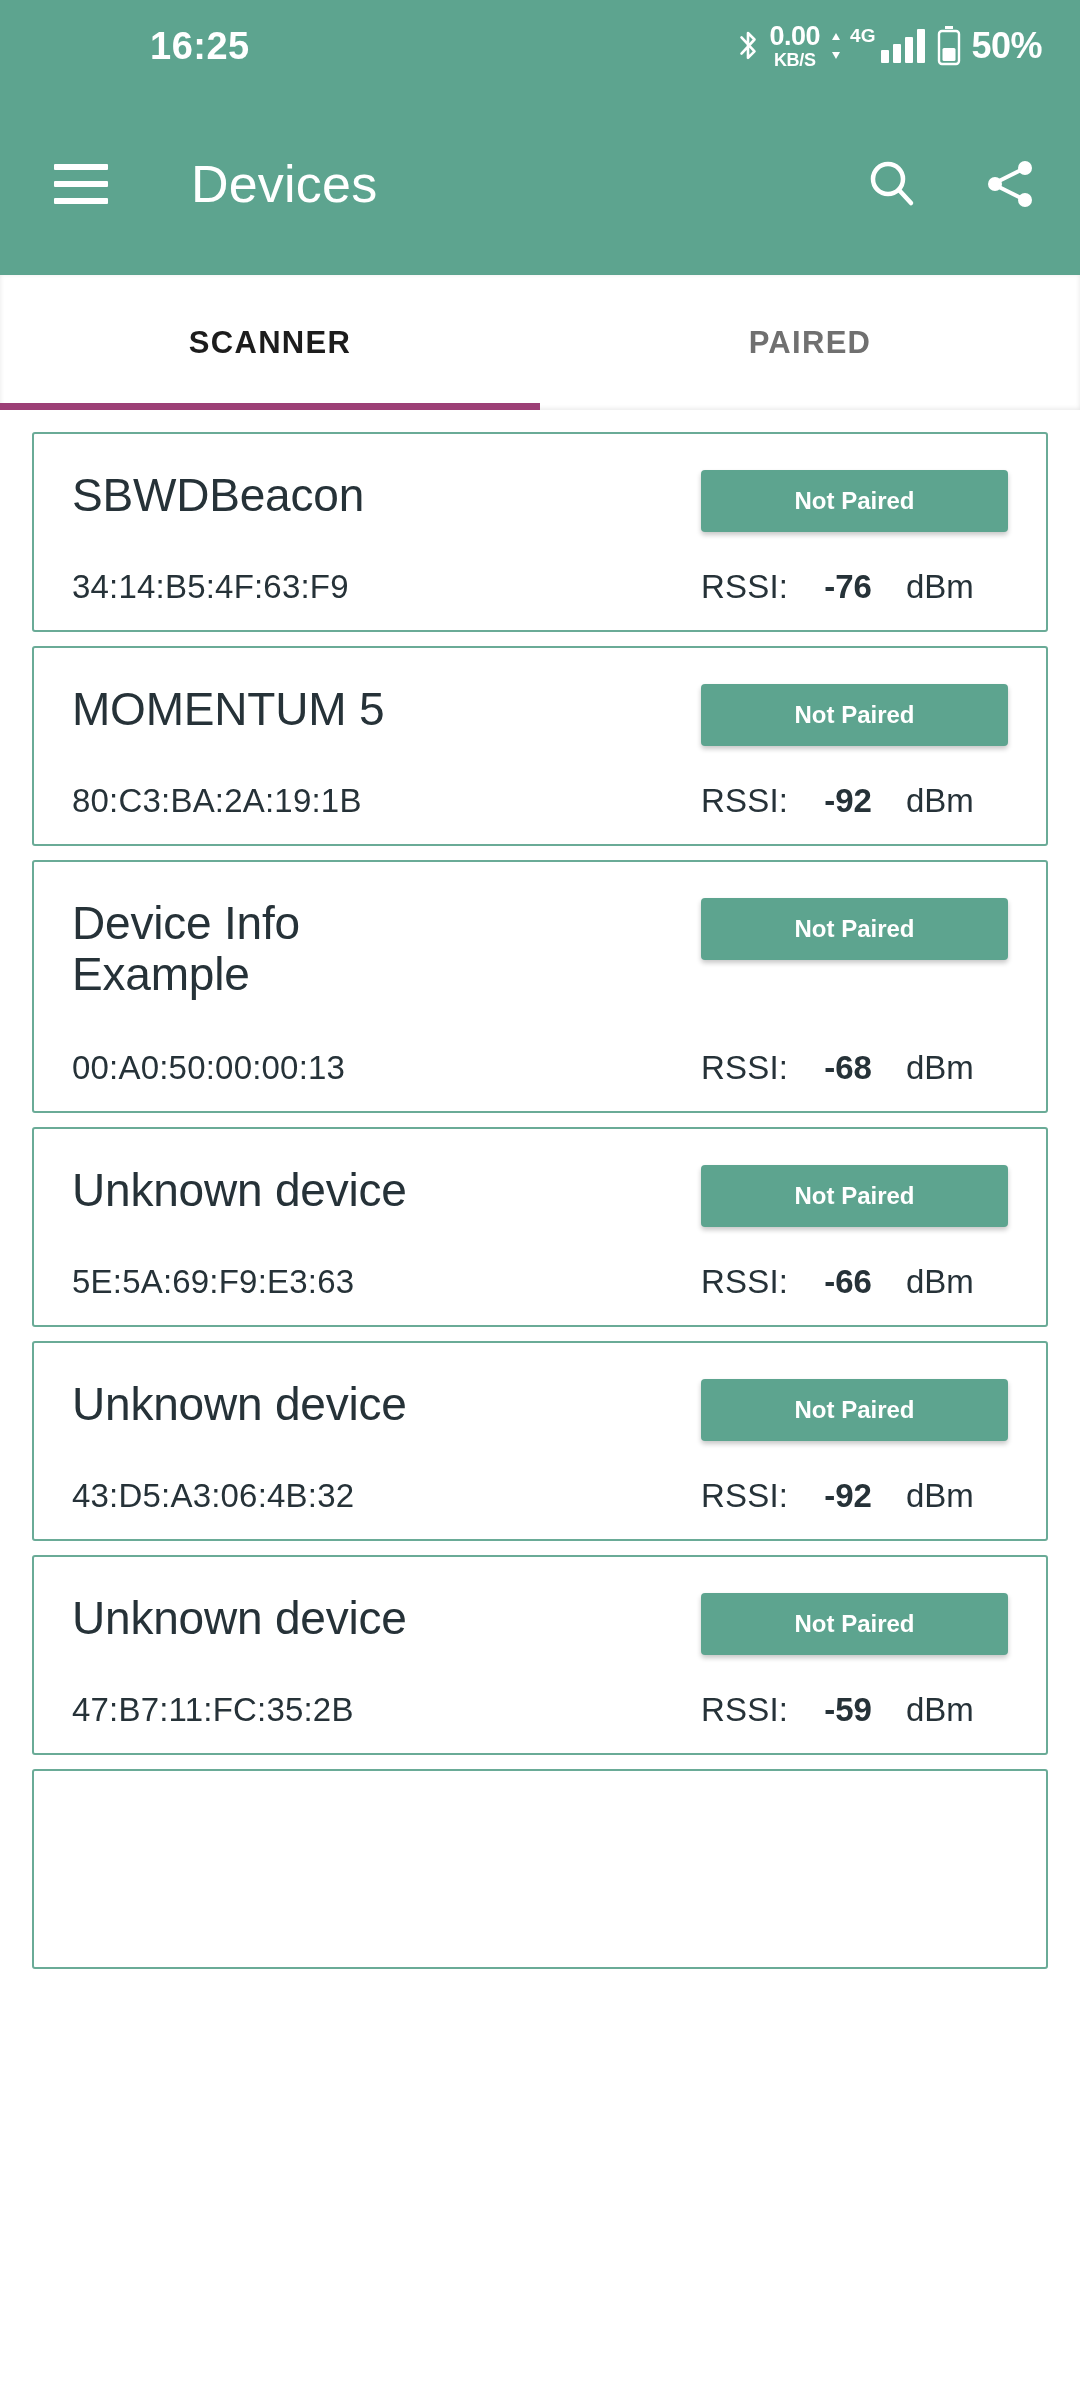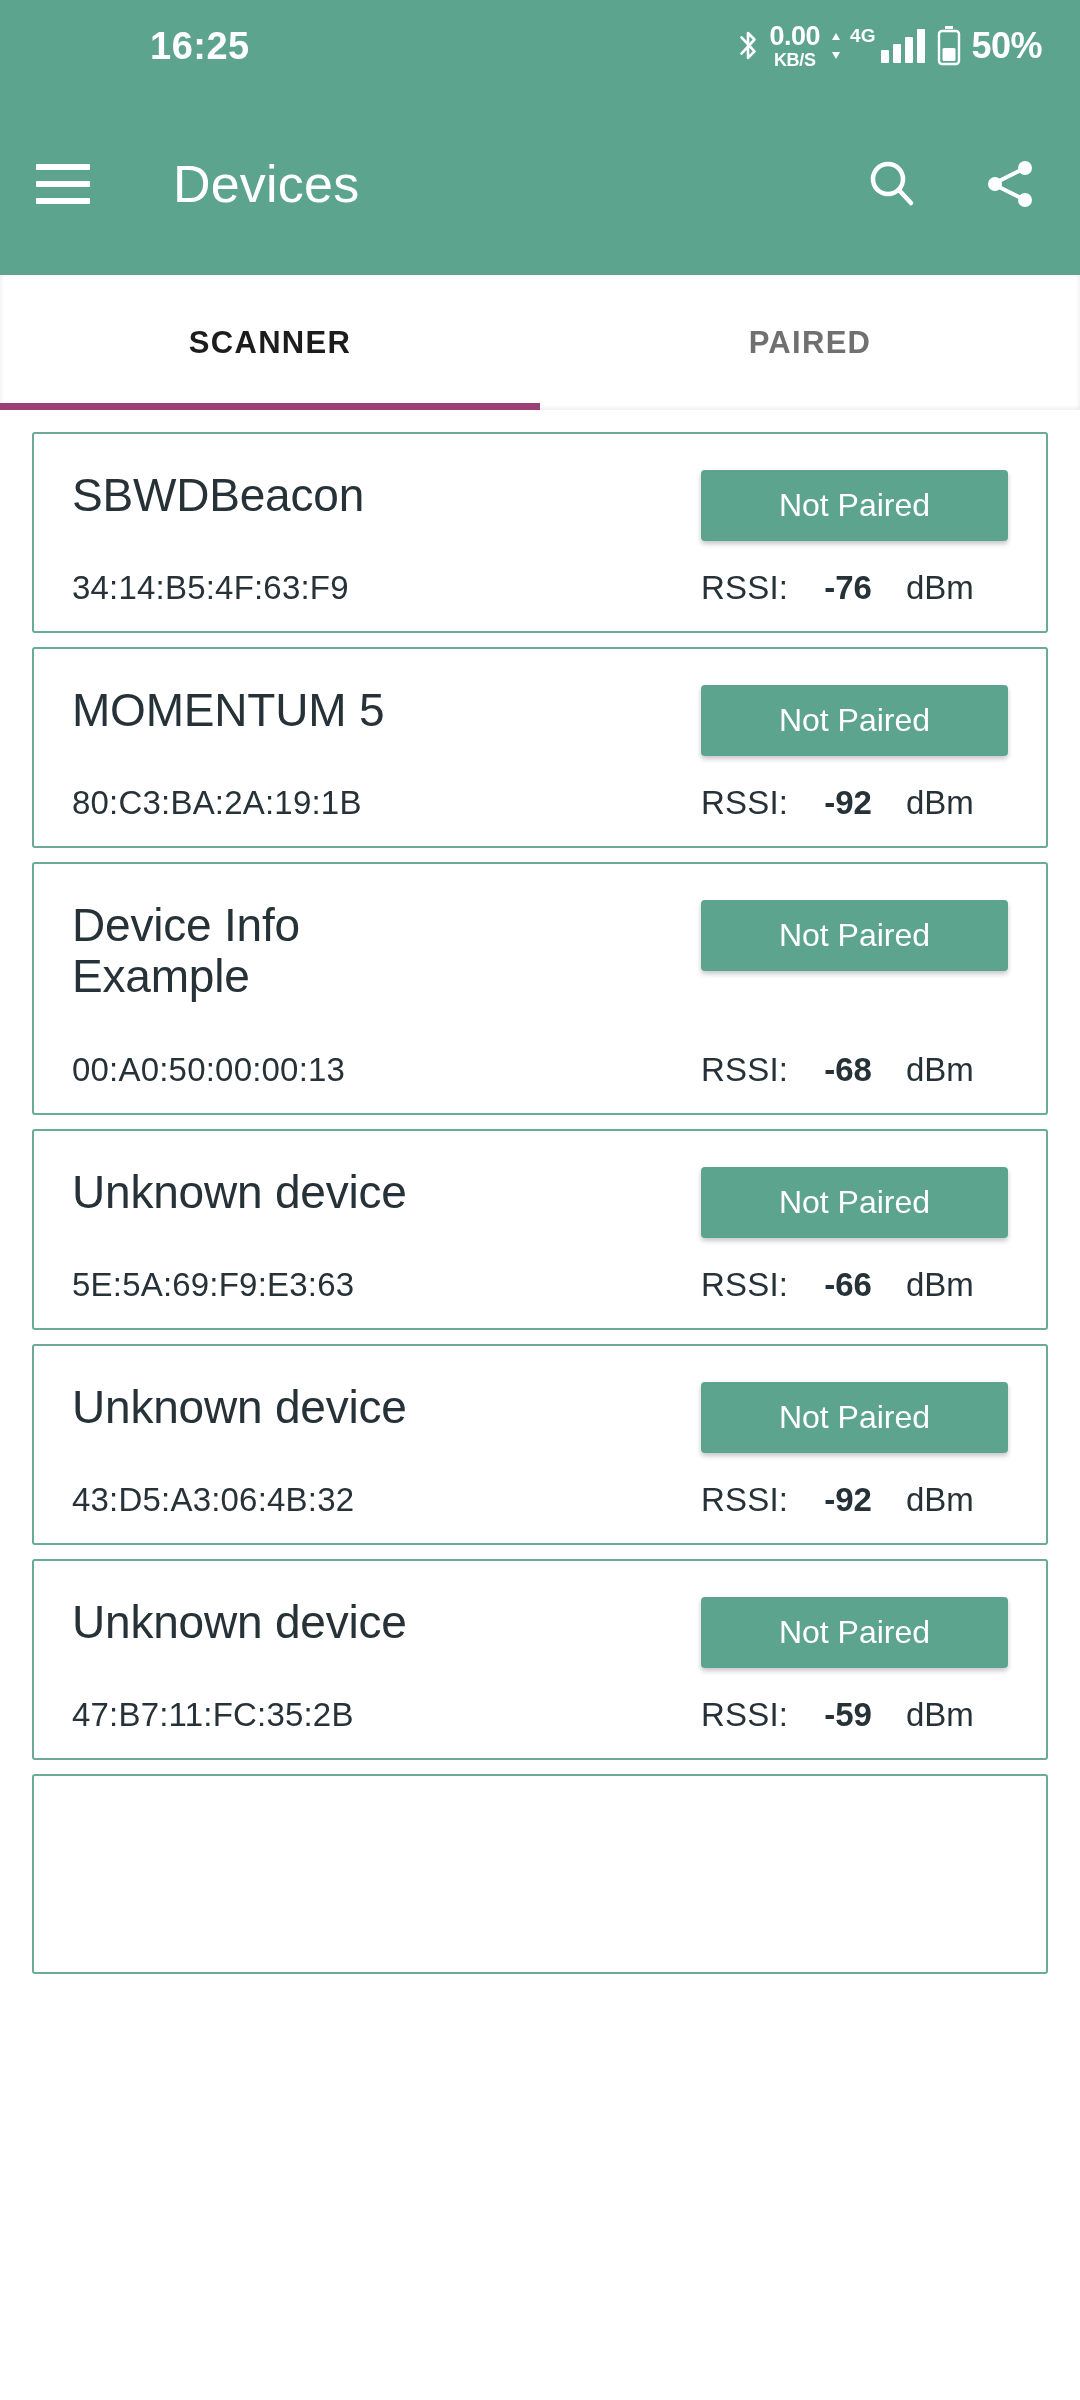--- a/index.html
+++ b/index.html
@@ -51,21 +51,21 @@
   .bars i:nth-child(4){ height:34px; }
   .battery { width:26px; height:40px; display:block; margin-left:2px; }
   .sb-batt-pct { font-size:36px; font-weight:600; letter-spacing:-.5px; }
 
   
   .appbar {
     height:183px;
     background:#5DA48F;
     display:flex;
     align-items:center;
-    padding:0 42px 0 20px;
+    padding:0 42px 0 38px;
     position:relative;
   }
   .hamburger {
     width:54px; height:40px;
     display:flex; flex-direction:column; justify-content:space-between;
     margin-left:16px;
     cursor:pointer;
   }
   .hamburger span { display:block; height:6px; background:#ffffff; border-radius:1px; }
   .appbar-title {
@@ -139,22 +139,22 @@
     font-size:46px;
     font-weight:400;
     color:#263238;
     line-height:1.1;
     max-width:520px;
     letter-spacing:-.2px;
   }
   .pair-btn {
     background:#5DA48F;
     color:#ffffff;
-    font-size:32px;
-    font-weight:400;
+    font-size:24px;
+    font-weight:700;
     padding:17px 30px;
     border:none;
     border-radius:4px;
     box-shadow:0 3px 5px rgba(0,0,0,.22);
     white-space:nowrap;
     cursor:pointer;
     min-width:307px;
     text-align:center;
     font-family:"Liberation Sans", sans-serif;
   }

